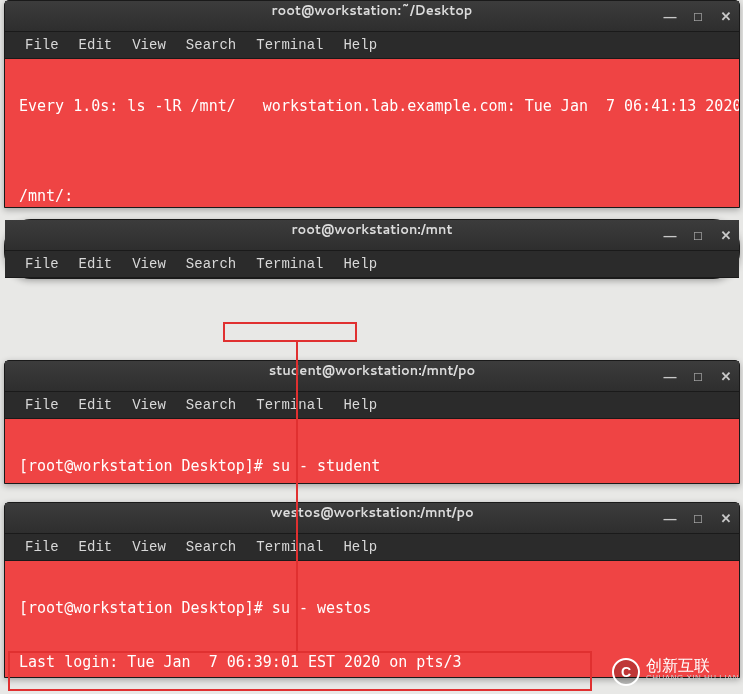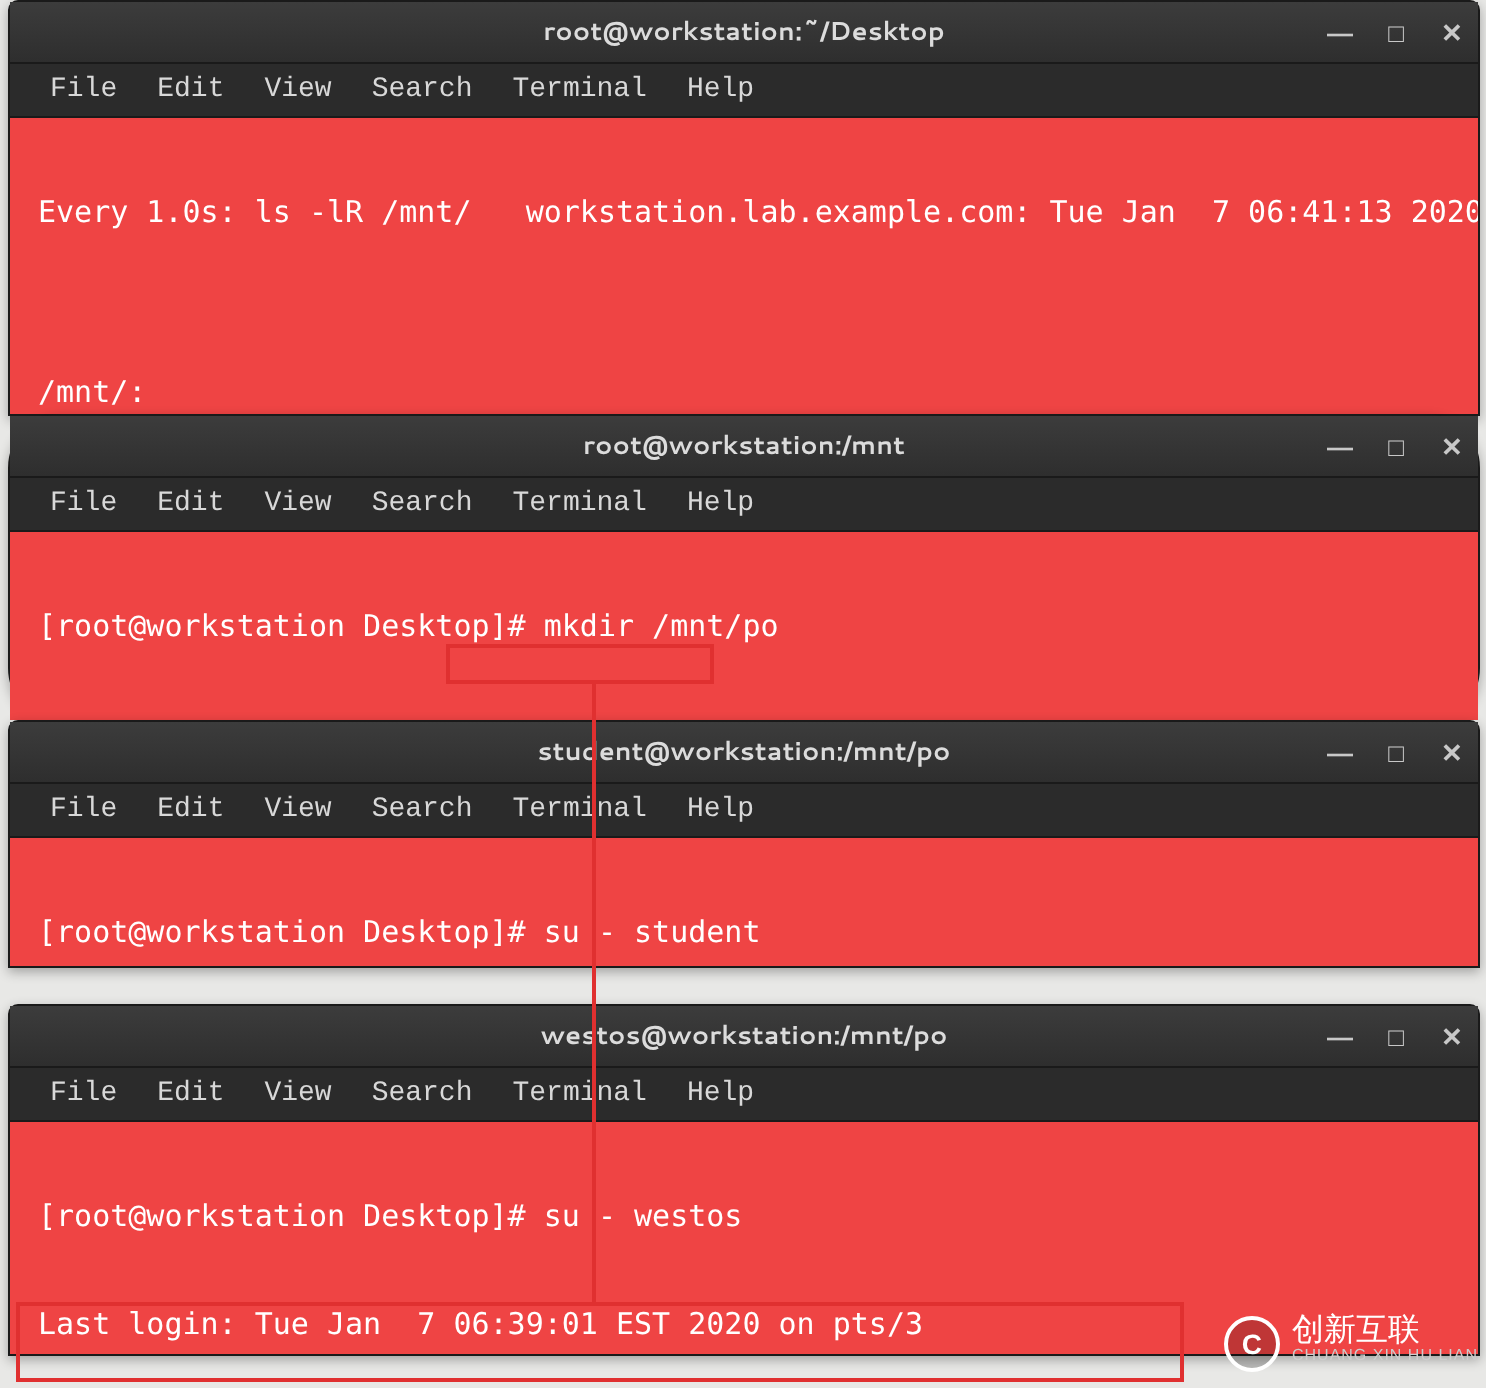--- a/index.html
+++ b/index.html
@@ -18,21 +18,20 @@
     width: 736px;
     background: #2e2e2e;
     border: 1px solid #1a1a1a;
     border-radius: 5px 5px 0 0;
     box-shadow: 0 2px 6px rgba(0,0,0,0.3);
   }
   .titlebar {
     height: 30px;
     background: linear-gradient(#3c3c3c,#2e2e2e);
     display: flex;
-    align-items: center;
     position: relative;
     color: #dcdcdc;
     font-family: Cantarell, "DejaVu Sans", sans-serif;
     font-size: 13px;
     font-weight: bold;
   }
   .titlebar .title { flex: 1; text-align: center; }
   .wincontrols {
     position: absolute;
     right: 6px;
@@ -66,21 +65,21 @@
     font-size: 15px;
     line-height: 18px;
     padding: 2px 0 2px 12px;
     white-space: pre;
     position: relative;
     overflow: hidden;
   }
   .termbody div.line { padding: 0 2px; }
   
   #w1 { top: 0; z-index: 10; }
-  #w2 { top: 207px; z-index: 20; border-radius: 27px; }
+  #w2 { top: 219px; z-index: 20; border-radius: 27px; }
   #w3 { top: 360px; z-index: 30; }
   #w4 { top: 502px; z-index: 40; }
   
   .redbox {
     position: absolute;
     border: 2px solid #e03030;
     pointer-events: none;
     z-index: 50;
   }
   .redline {
@@ -155,27 +154,20 @@
     </div>
   </div>
   <div class="menubar">
     <span>File</span>
     <span>Edit</span>
     <span>View</span>
     <span>Search</span>
     <span>Terminal</span>
     <span>Help</span>
   </div>
-  <div class="termbody" style="height:94px;">
-    <div class="line">[root@workstation Desktop]# mkdir /mnt/po</div>
-    <div class="line">[root@workstation Desktop]# cd /mnt/</div>
-    
-    
-    
-  </div>
 </div>
 
 <div class="window" id="w3">
   <div class="titlebar">
     <span class="title">student@workstation:/mnt/po</span>
     <div class="wincontrols">
       <span>—</span>
       <span>□</span>
       <span>✕</span>
     </div>

